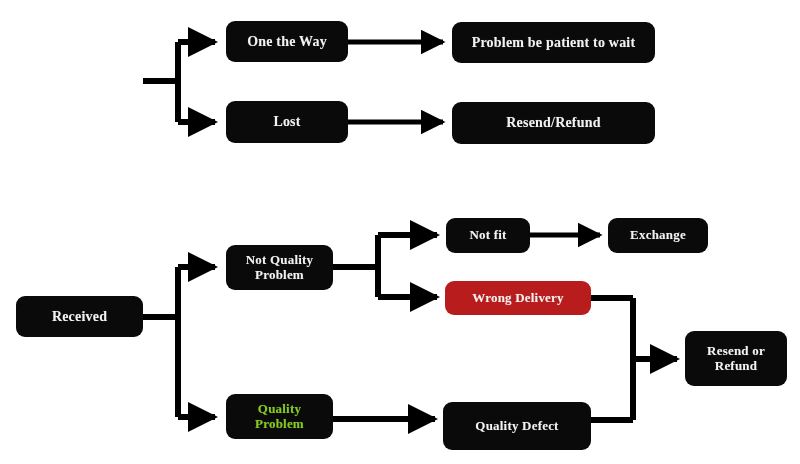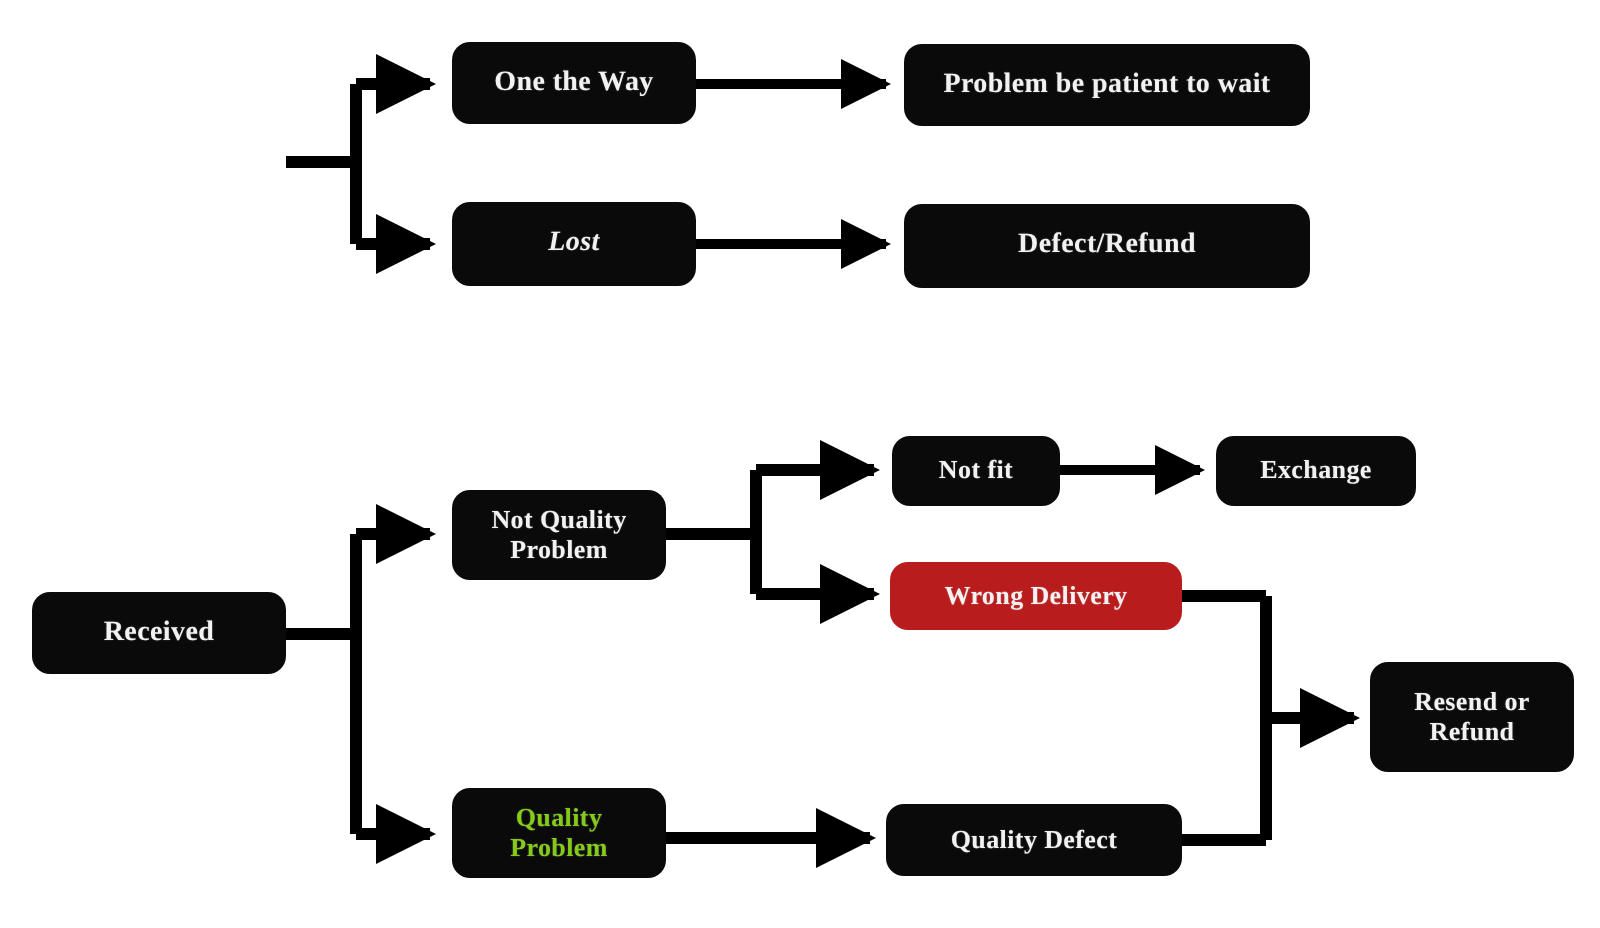--- a/index.html
+++ b/index.html
@@ -92,25 +92,25 @@
 
     <g>
       <path d="M 591 298 L 633 298" stroke="#000" stroke-width="6" fill="none"></path>
       <path d="M 591 420 L 633 420" stroke="#000" stroke-width="6" fill="none"></path>
       <path d="M 633 298 L 633 420" stroke="#000" stroke-width="6" fill="none"></path>
       <path d="M 633 359 L 677 359" stroke="#000" stroke-width="6" fill="none" marker-end="url(#arrow)"></path>
     </g>
   </svg>
 
   <div class="node" style="left: 226px; top: 21px; width: 122px; height: 41px; font-size: 14px; background: rgb(10, 10, 10); color: rgb(242, 242, 242);">One the Way</div>
-  <div class="node" style="left: 226px; top: 101px; width: 122px; height: 42px; font-size: 14px; background: rgb(10, 10, 10); color: rgb(242, 242, 242); font-style: italic;">Lost</div>
+  <div class="node" style="left: 226px; top: 101px; width: 122px; height: 42px; font-size: 14px; background: rgb(10, 10, 10); color: rgb(242, 242, 242);">Lost</div>
   <div class="node" style="left: 452px; top: 22px; width: 203px; height: 41px; font-size: 14px; background: rgb(10, 10, 10); color: rgb(242, 242, 242);">Problem be patient to wait</div>
-  <div class="node" style="left: 452px; top: 102px; width: 203px; height: 42px; font-size: 14px; background: rgb(10, 10, 10); color: rgb(242, 242, 242);">Defect/Refund</div>
+  <div class="node" style="left: 452px; top: 102px; width: 203px; height: 42px; font-size: 14px; background: rgb(10, 10, 10); color: rgb(242, 242, 242);">Resend/Refund</div>
   <div class="node" style="left: 16px; top: 296px; width: 127px; height: 41px; font-size: 14px; background: rgb(10, 10, 10); color: rgb(242, 242, 242);">Received</div>
   <div class="node" style="left: 226px; top: 245px; width: 107px; height: 45px; font-size: 13px; background: rgb(10, 10, 10); color: rgb(242, 242, 242);">Not Quality<br>Problem</div>
   <div class="node" style="left: 226px; top: 394px; width: 107px; height: 45px; font-size: 13px; background: rgb(10, 10, 10); color: #84cc16;">Quality<br>Problem</div>
   <div class="node" style="left: 446px; top: 218px; width: 84px; height: 35px; font-size: 13px; background: rgb(10, 10, 10); color: rgb(242, 242, 242);">Not fit</div>
   <div class="node" style="left: 608px; top: 218px; width: 100px; height: 35px; font-size: 13px; background: rgb(10, 10, 10); color: rgb(242, 242, 242);">Exchange</div>
   <div class="node" style="left: 445px; top: 281px; width: 146px; height: 34px; font-size: 13px; background: #b91c1c; color: rgb(242, 242, 242);">Wrong Delivery</div>
-  <div class="node" style="left: 443px; top: 402px; width: 148px; height: 36px; font-size: 13px; background: rgb(10, 10, 10); color: rgb(242, 242, 242);">Quality Defect</div>
+  <div class="node" style="left: 443px; top: 402px; width: 148px; height: 48px; font-size: 13px; background: rgb(10, 10, 10); color: rgb(242, 242, 242);">Quality Defect</div>
   <div class="node" style="left: 685px; top: 331px; width: 102px; height: 55px; font-size: 13px; background: rgb(10, 10, 10); color: rgb(242, 242, 242);">Resend or<br>Refund</div>
 
 </div>
 
 </body></html>

